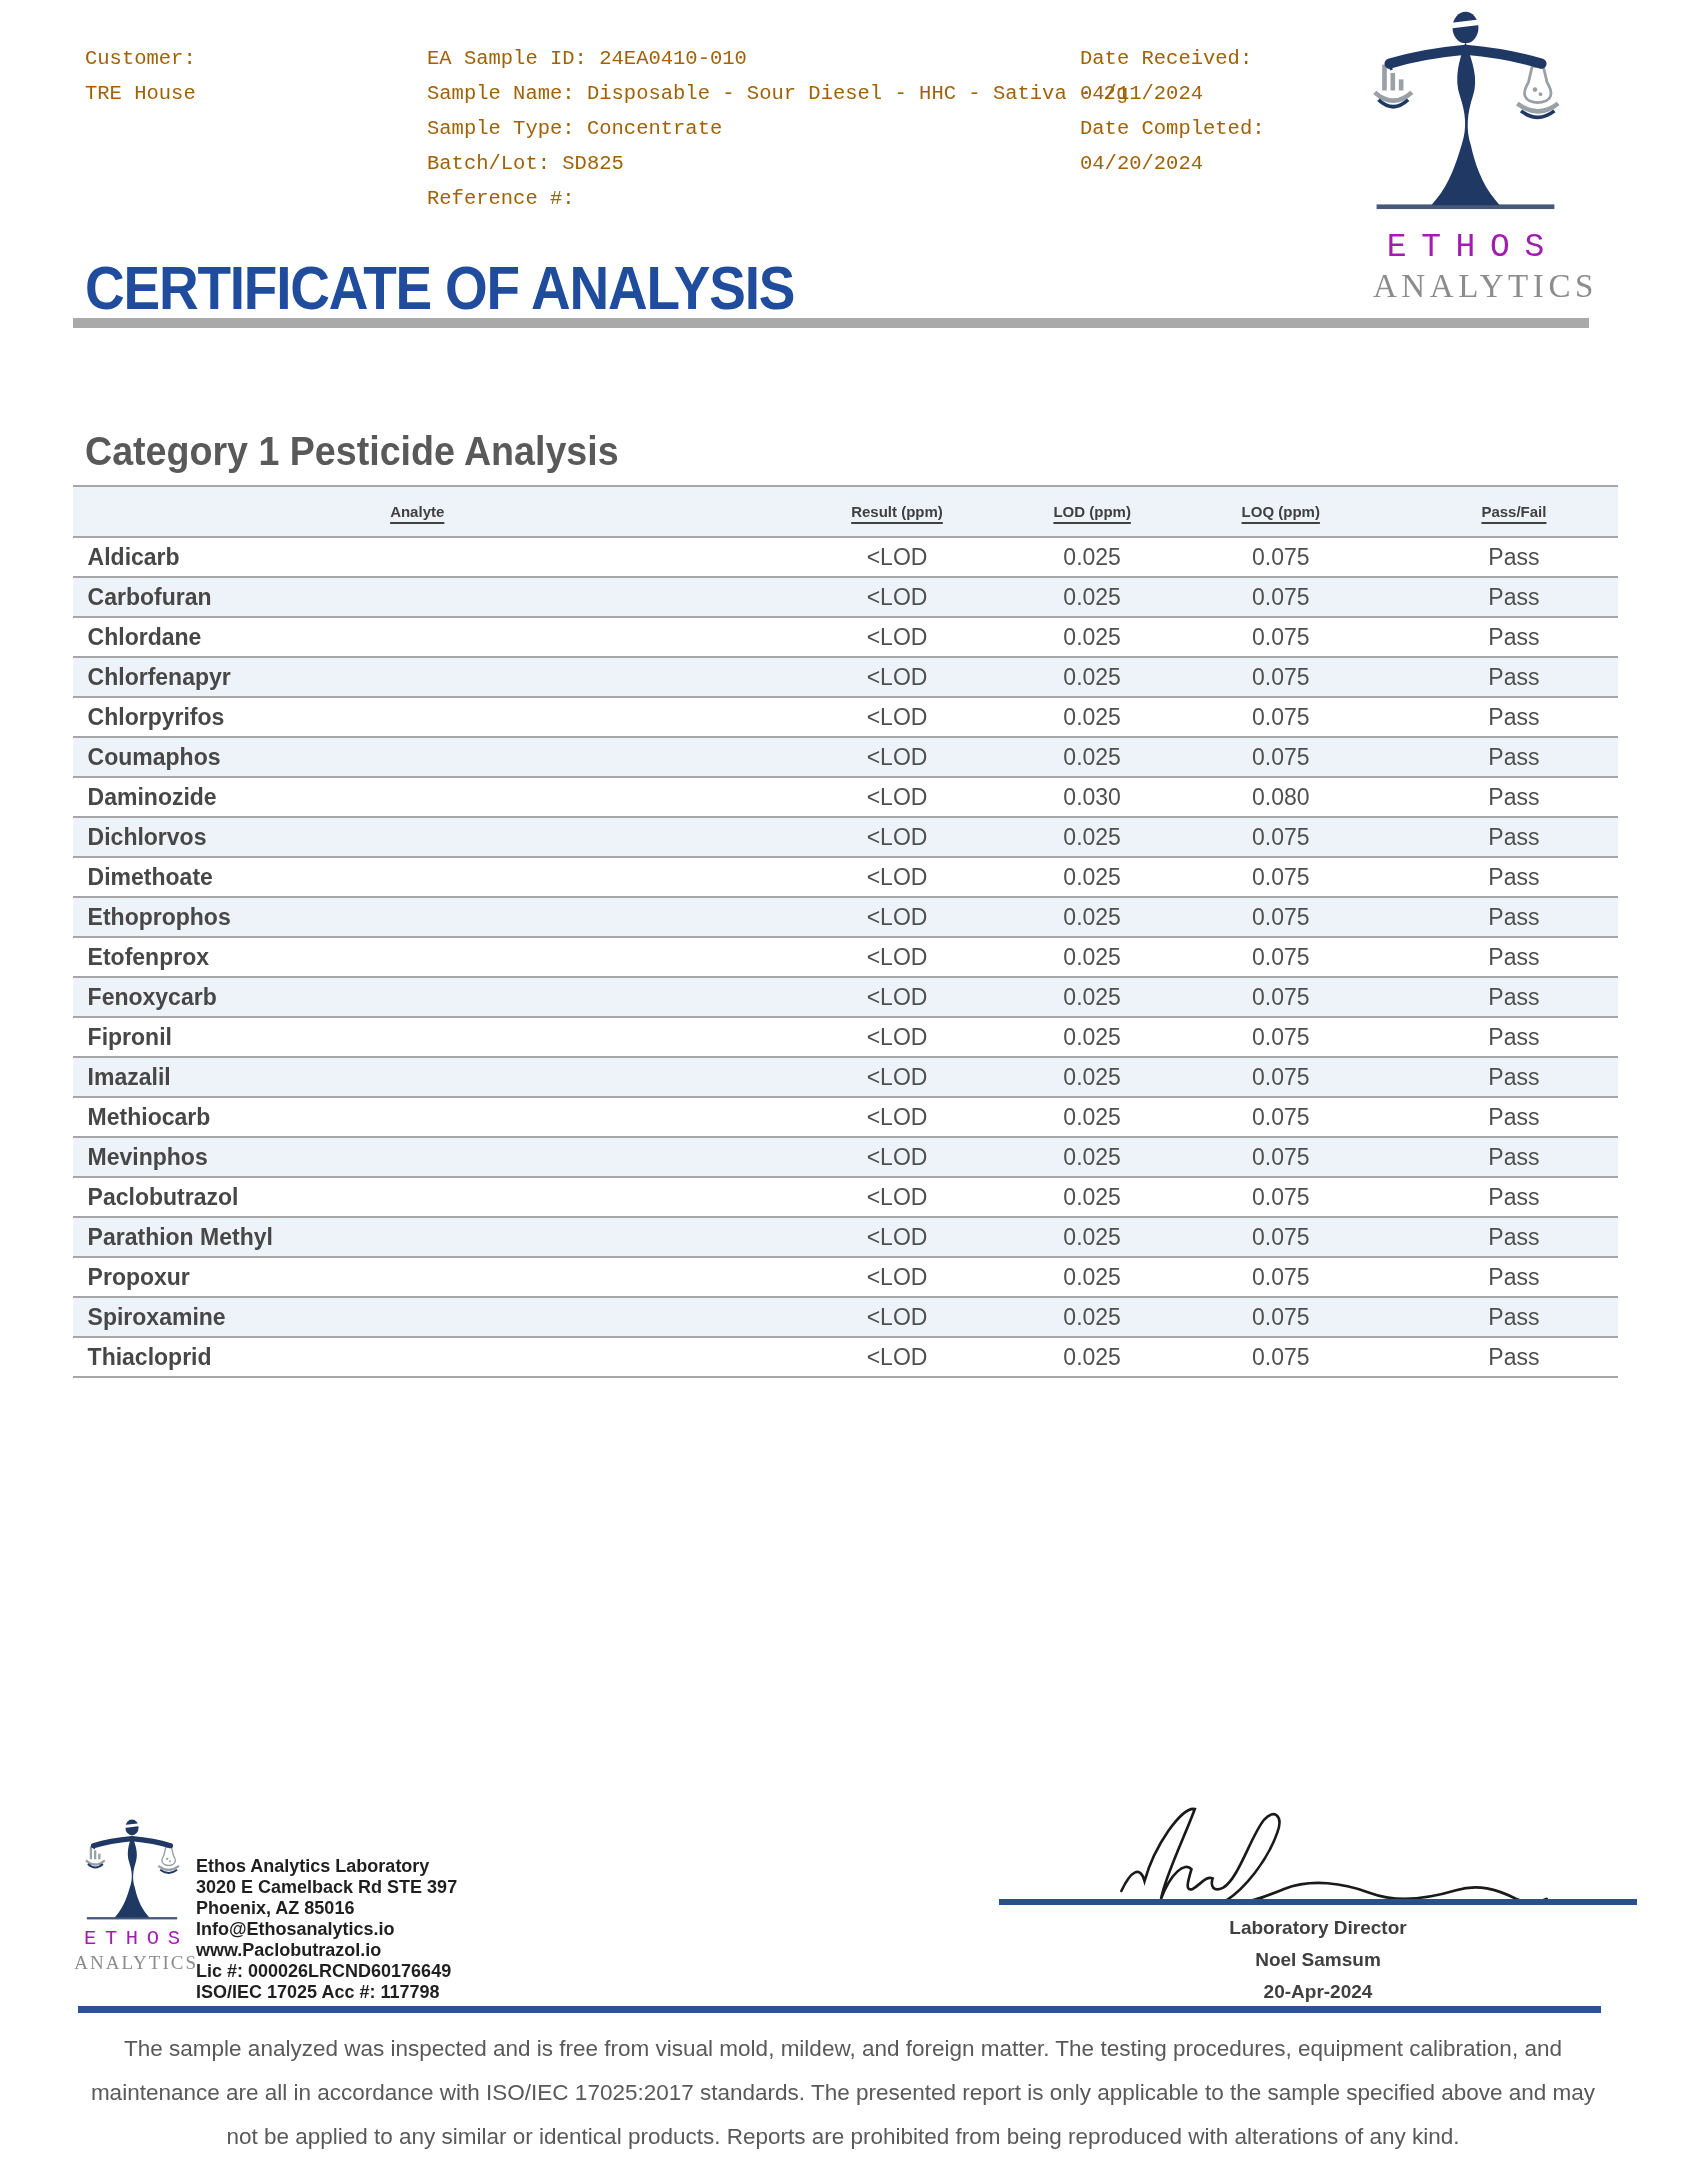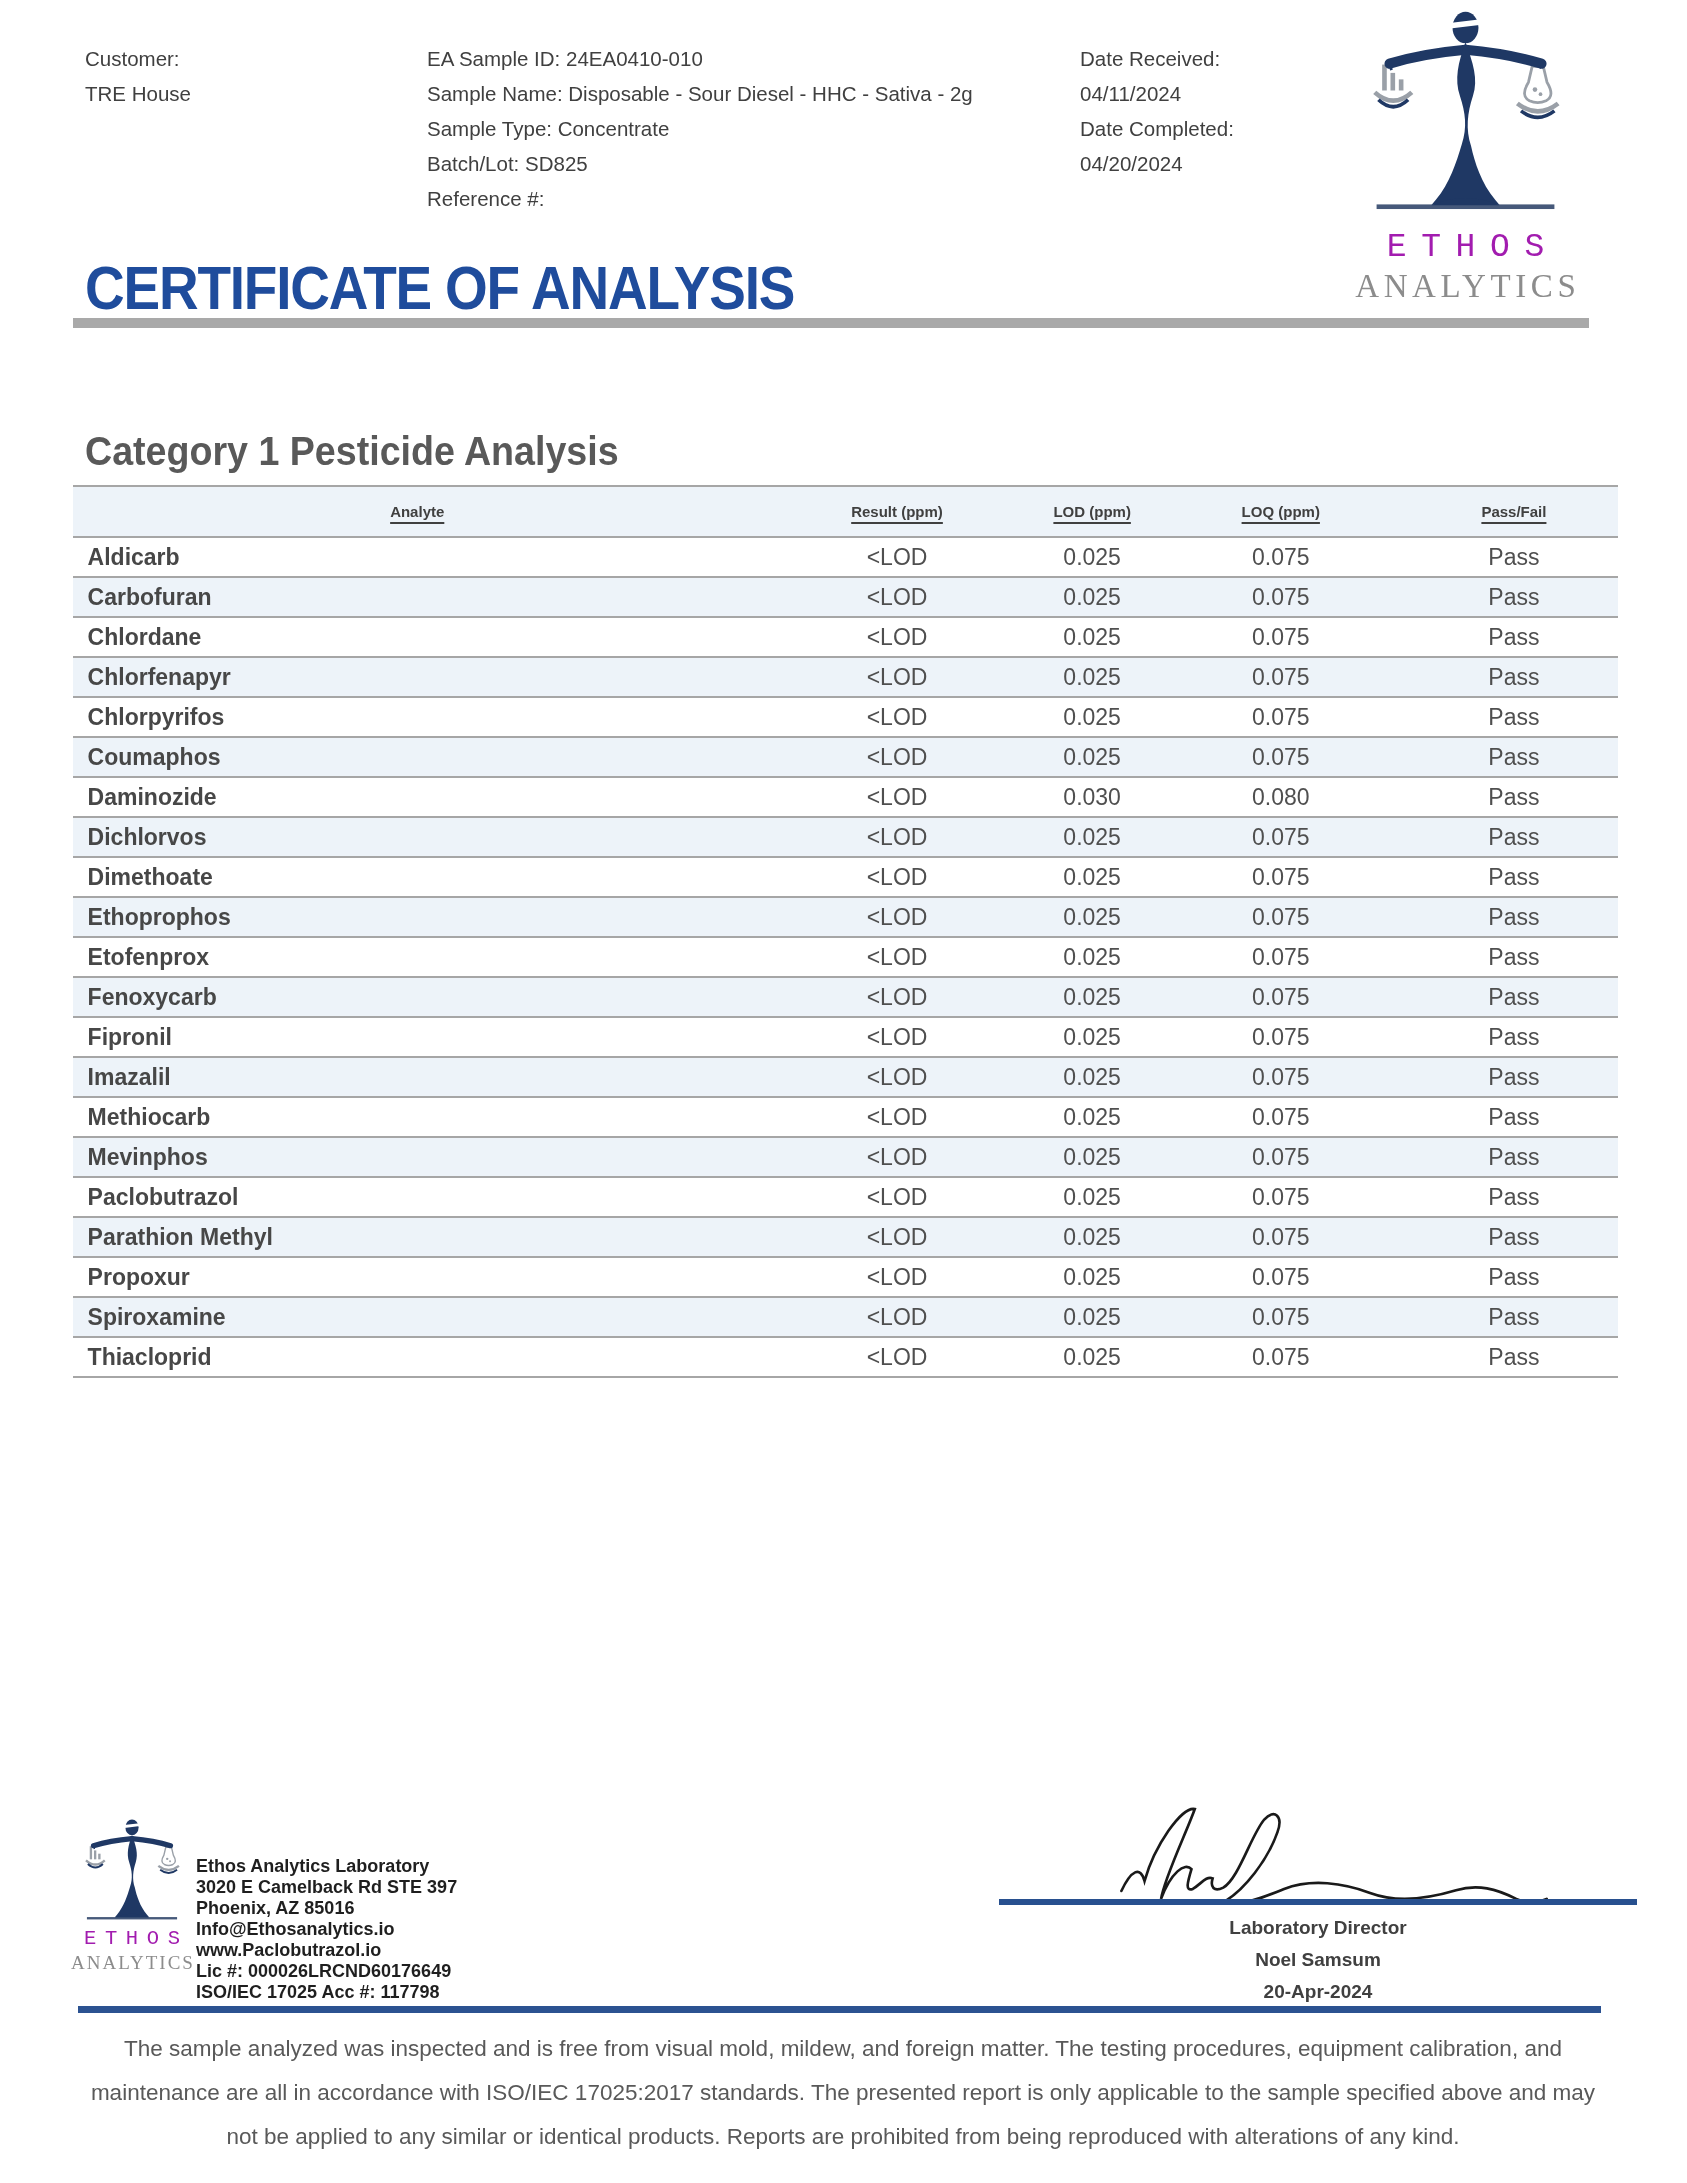--- a/index.html
+++ b/index.html
@@ -4,30 +4,30 @@
 <style>
   * { margin:0; padding:0; box-sizing:border-box; }
   html,body { background:#ffffff; }
   body { font-family:"Liberation Sans", sans-serif; }
   .page {
     position:relative; width:1687px; height:2183px; background:#ffffff;
     overflow:hidden;
   }
 
   
-  .meta-col { position:absolute; top:41px; font-size:20.5px; color:#404040; line-height:35px; white-space:nowrap; }
+  .meta-col { position:absolute; top:41px; font-size:20.5px; color:#a16207; line-height:35px; white-space:nowrap;font-family:Liberation Mono, monospace; }
   .meta-col.c1 { left:85px; }
   .meta-col.c2 { left:427px; }
   .meta-col.c3 { left:1080px; }
 
   
   .logo-top { position:absolute; left:1333px; top:9.3px; width:265px; text-align:center; }
   .logo-top svg.figure { display:block; margin:0 auto; }
   .logo-word1 { font-family:Liberation Mono, monospace; color:#a21caf; font-size:33px; letter-spacing:14.6px; text-indent:14.6px; margin-top:6.6px; }
-  .logo-word2 { font-family:"Liberation Serif", serif; color:#8c8c8c; font-size:33px; letter-spacing:4.6px; text-indent:4.6px; margin-top:2.6px; }
+  .logo-word2 { font-family:"Liberation Serif", serif; color:#8c8c8c; font-size:33px; letter-spacing:4.6px; text-indent:4.6px; margin-top:2.6px;text-align:right; }
 
   
   .coa-title {
     position:absolute; left:85px; top:253px; font-size:61px; font-weight:bold;
     color:#1f4c9c; letter-spacing:-1.3px; white-space:nowrap;
     transform:scaleX(0.90); transform-origin:left center;
   }
   .title-bar { position:absolute; left:73px; top:318px; width:1516px; height:10px; background:#a9a9a9; }
 
   

